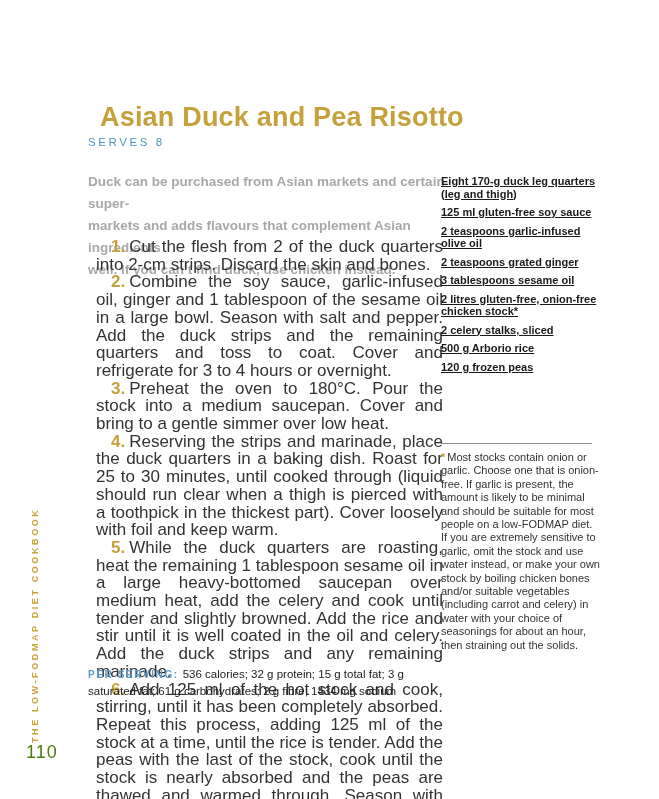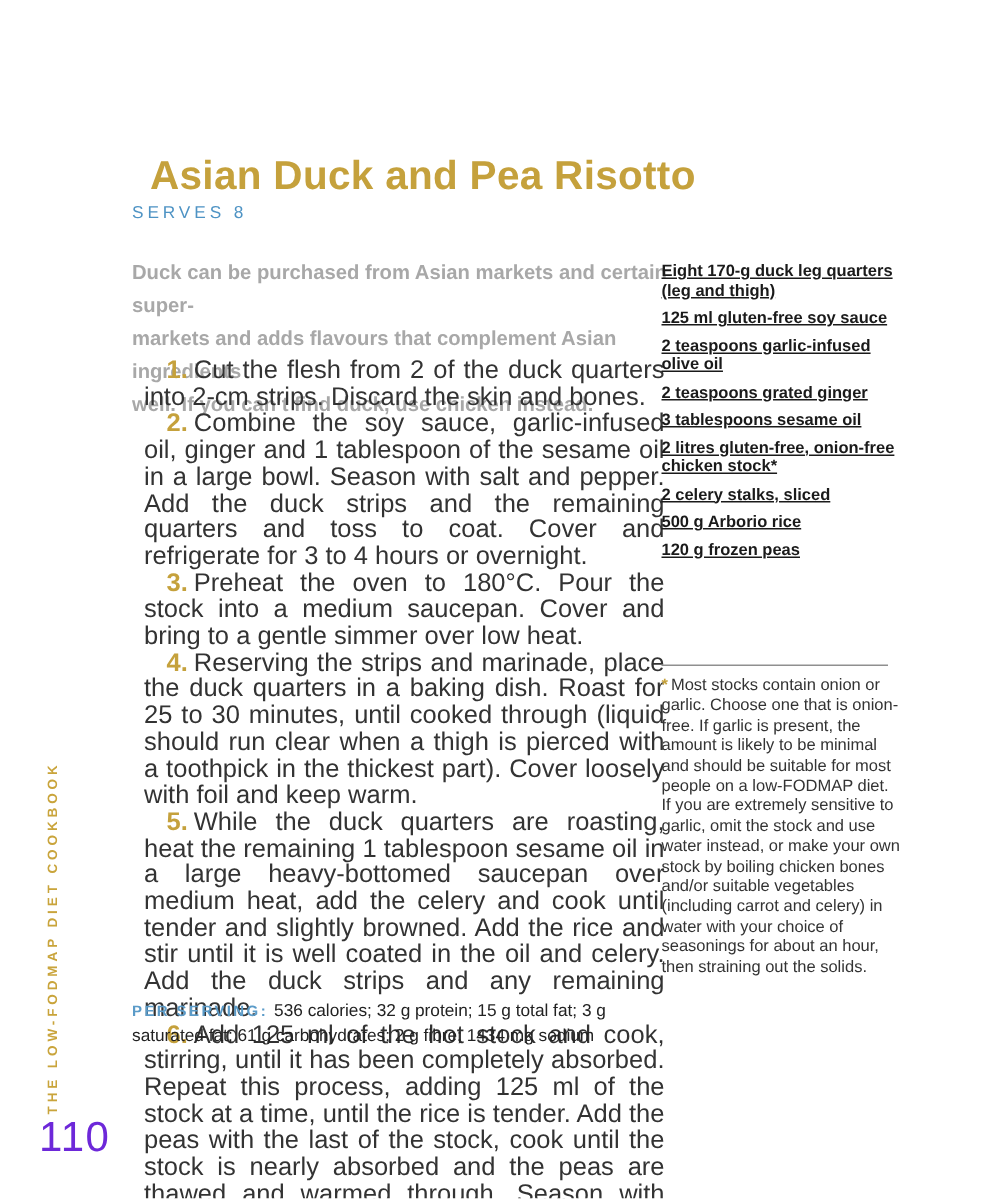--- a/index.html
+++ b/index.html
@@ -23,23 +23,23 @@
     font-size: 9px;
     font-weight: bold;
     letter-spacing: 2.6px;
     color: #c9a43b;
     white-space: nowrap;
   }
   .page-number {
     position: absolute;
     left: 26px;
     top: 742px;
-    font-size: 28px;
+    font-size: 18px;
     letter-spacing: 1px;
-    color: #6d28d9;
+    color: #4d7c0f;
   }
   .recipe-title {
     position: absolute;
     left: 88px;
     top: 90px;
     width: 400px;
     font-size: 27px;
     font-weight: bold;
     color: #c5a13c;
     letter-spacing: 0.2px;

